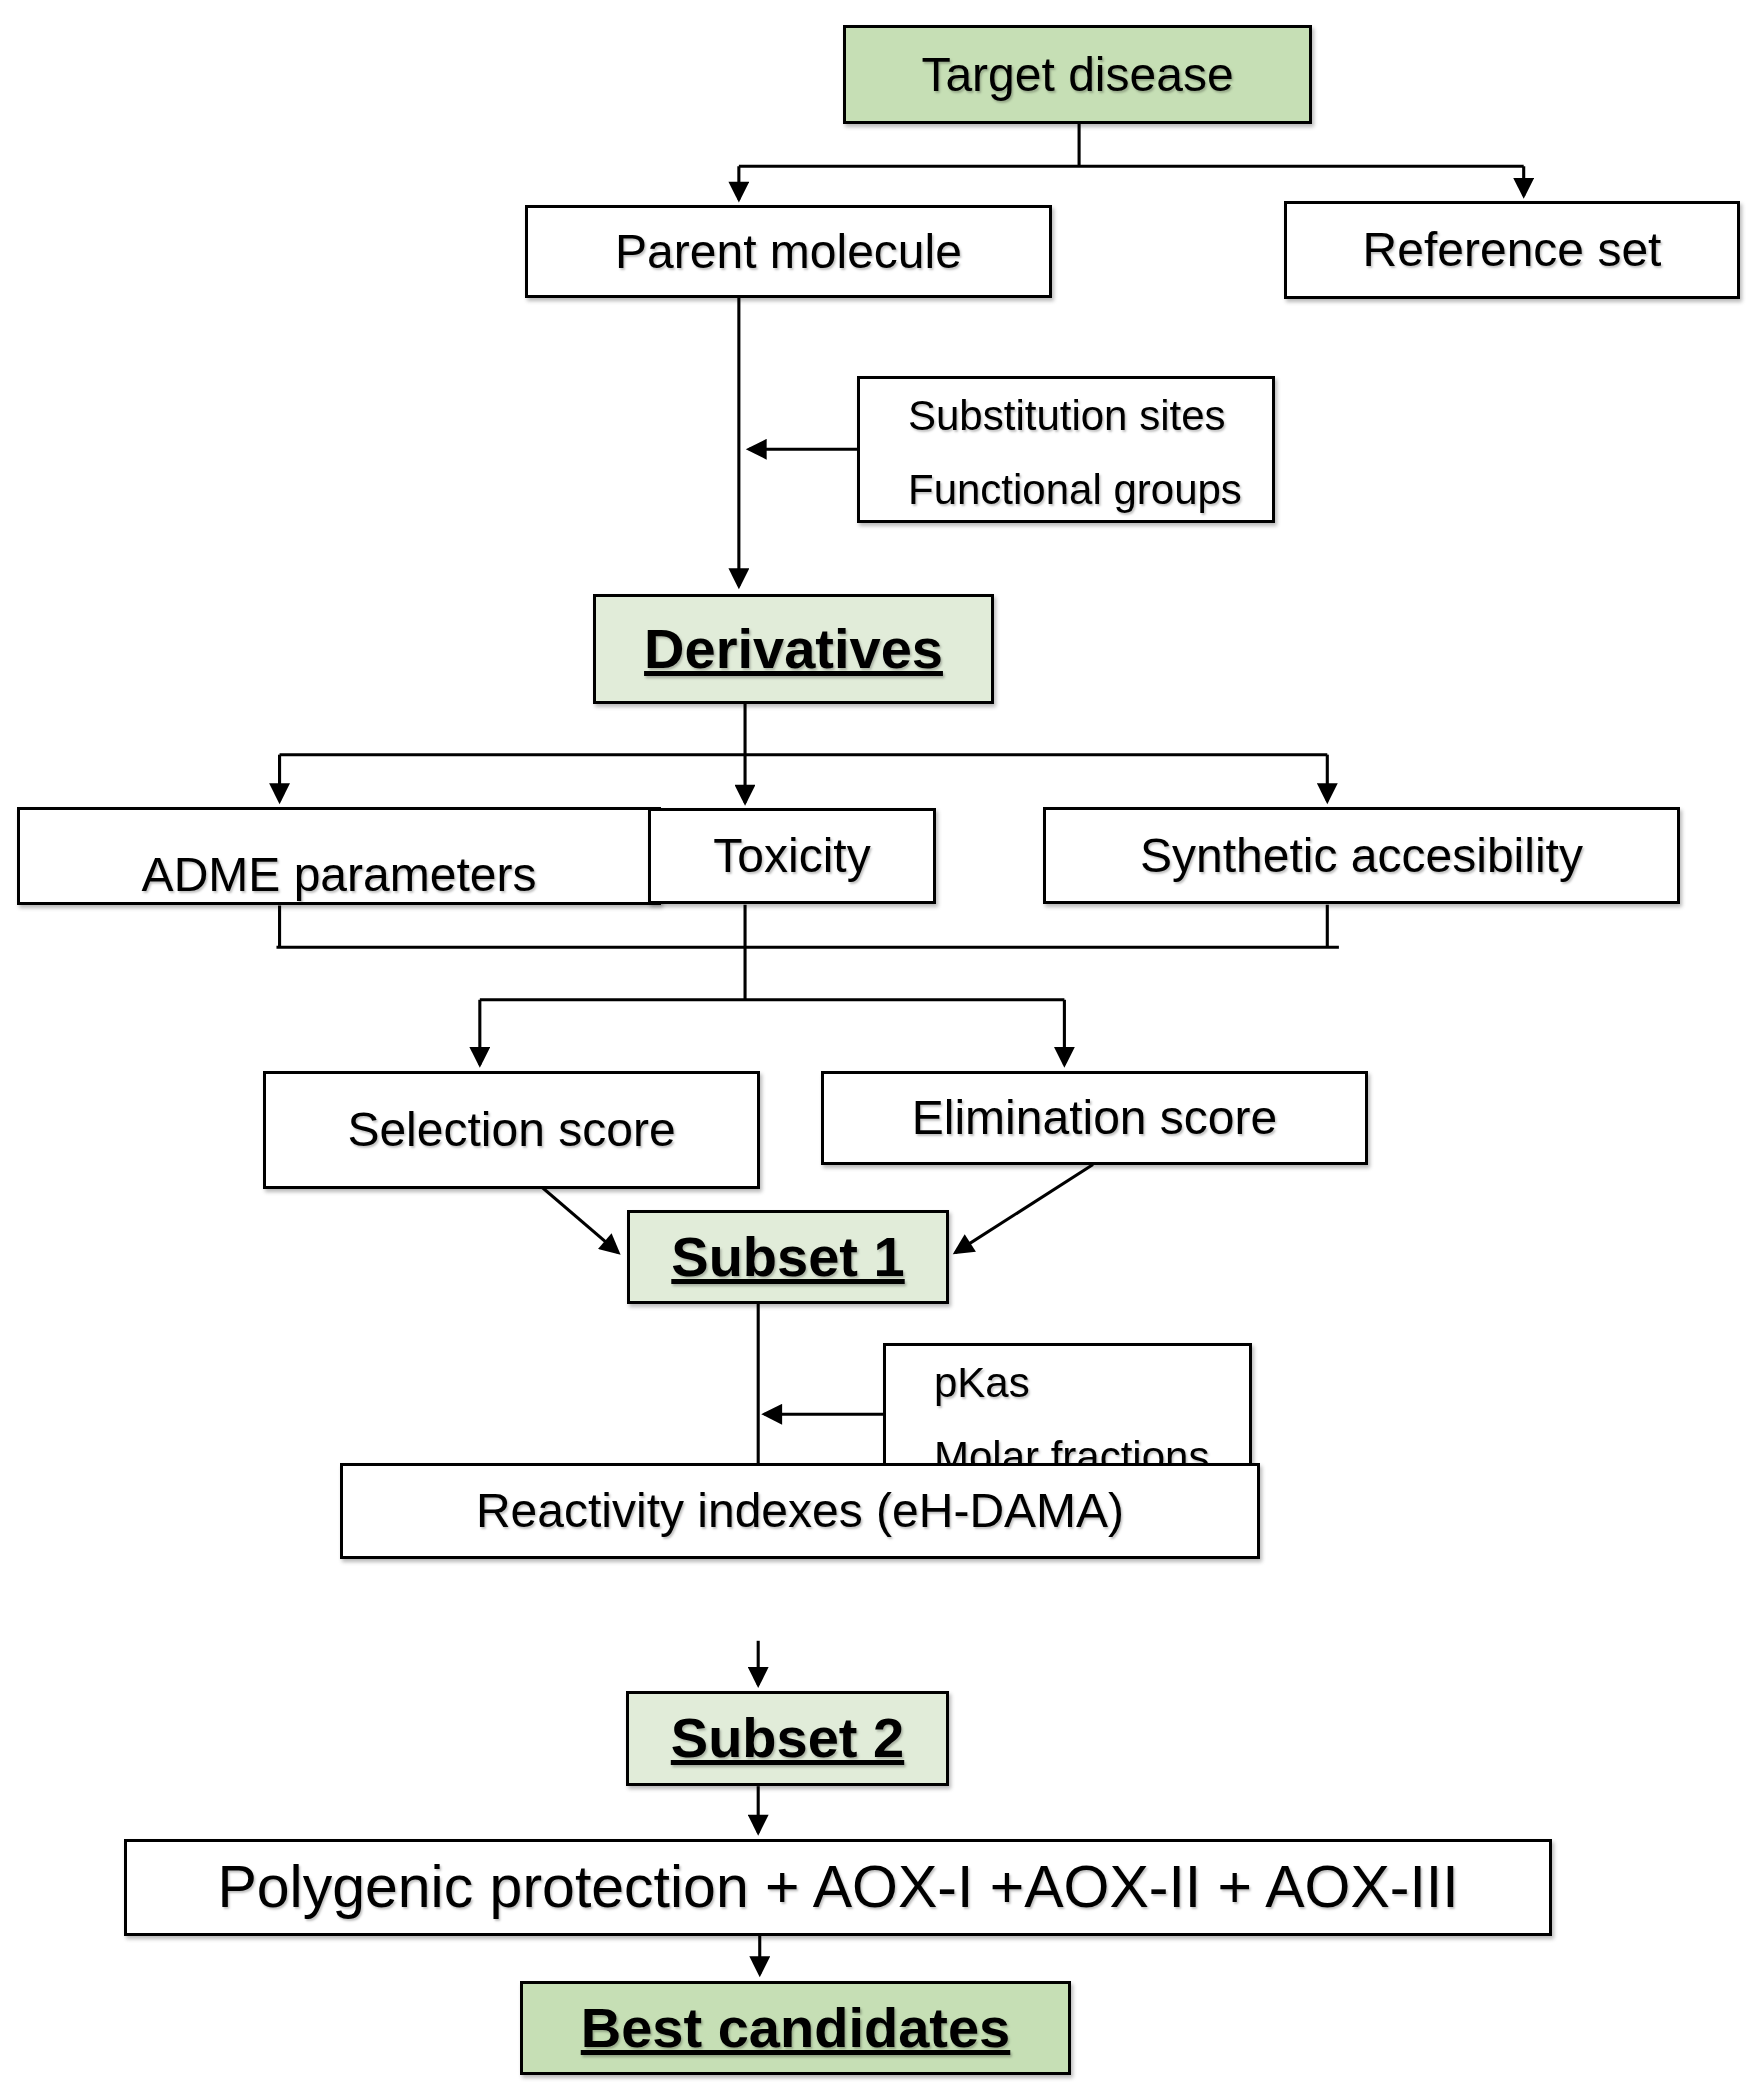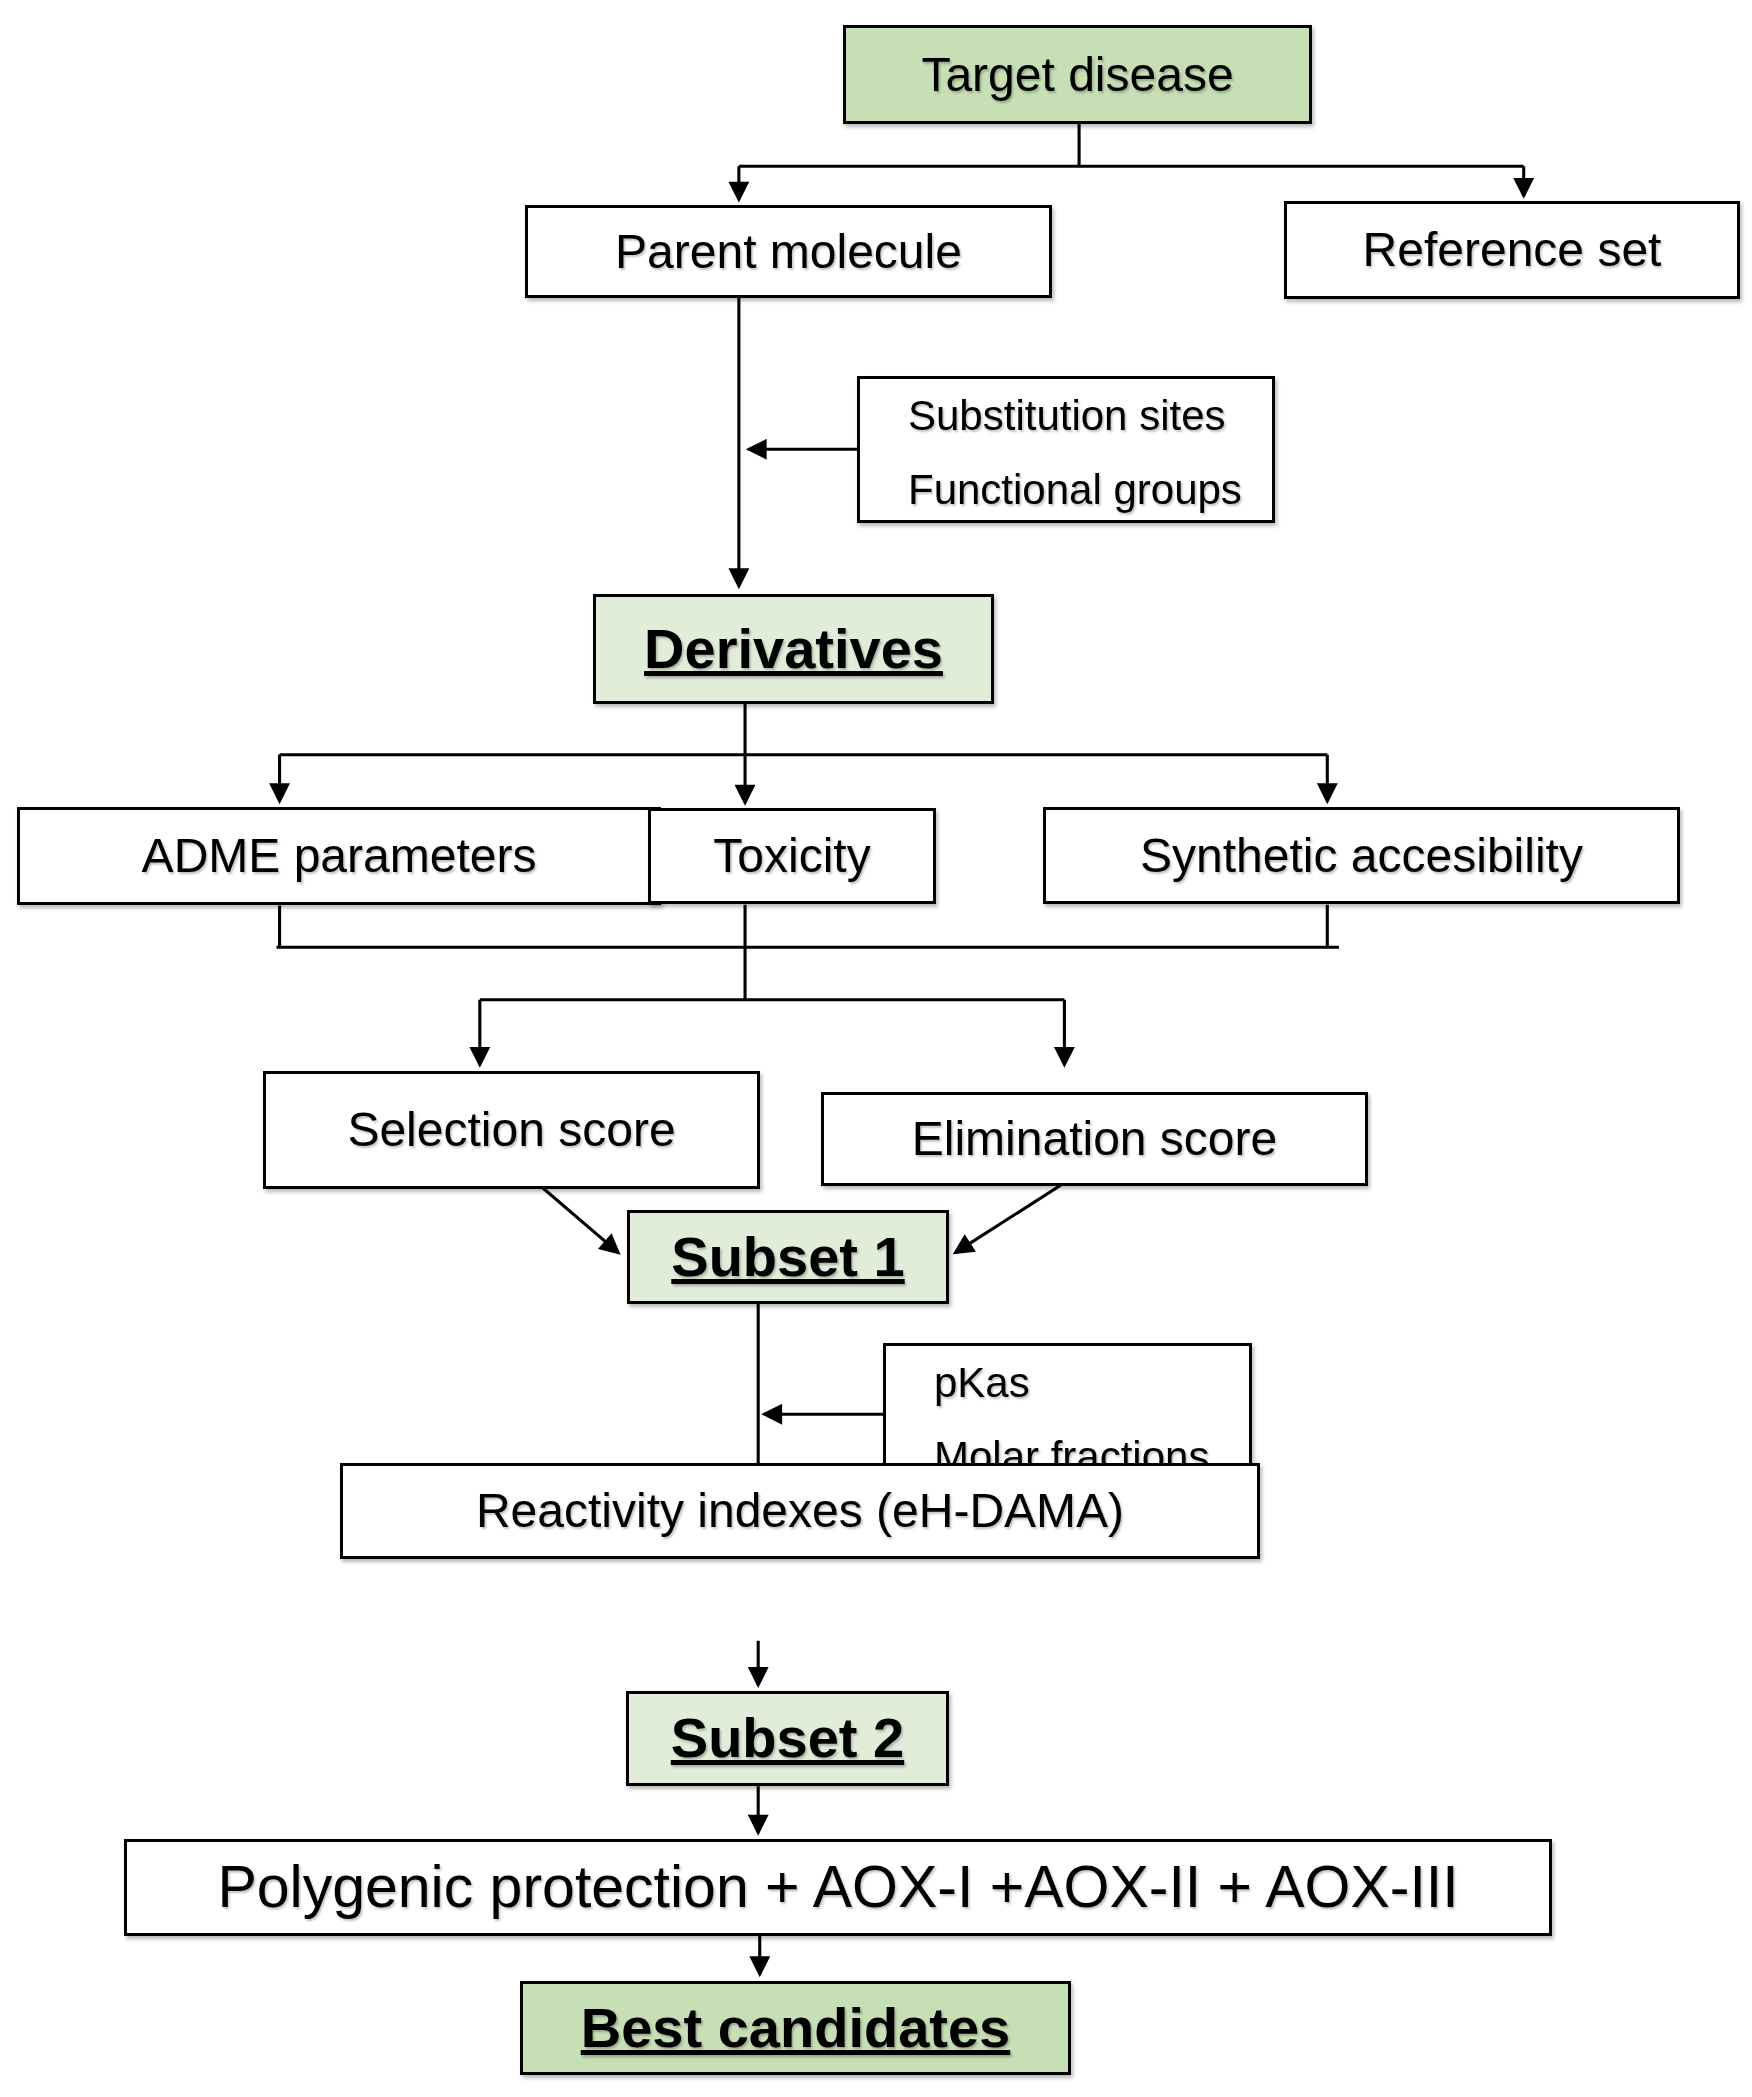--- a/index.html
+++ b/index.html
@@ -59,25 +59,25 @@
     padding-left: 48px;
     font-size: 42px;
     line-height: 1.75;
   }
   
   #n-target    { left: 843px; top: 25px;   width: 469px;  height: 99px; }
   #n-parent    { left: 525px;  top: 205px;  width: 527px;  height: 93px; }
   #n-reference { left: 1284px; top: 201px;  width: 456px;  height: 98px; }
   #n-subst     { left: 857px; top: 376px;  width: 418px;  height: 147px; }
   #n-deriv     { left: 593px;  top: 594px;  width: 401px;  height: 110px; }
-  #n-adme      { left: 17px;   top: 807px; width: 644px;  height: 98px; }
+  #n-adme      { left: 17px;   top: 807px; width: 644px;  height: 98px; align-items: flex-end; }
   #n-tox       { left: 648px;  top: 808px; width: 288px;  height: 96px; }
   #n-synth     { left: 1043px; top: 807px; width: 637px;  height: 97px; }
   #n-sel       { left: 263px;  top: 1071px; width: 497px;  height: 118px; align-items: center; }
-  #n-elim      { left: 821px; top: 1071px; width: 547px;  height: 94px; margin-top: 21px; }
+  #n-elim      { left: 821px; top: 1071px; width: 547px;  height: 94px; }
   #n-sub1      { left: 627px;  top: 1210px; width: 322px;  height: 94px; }
   #n-pkas      { left: 883px; top: 1343px; width: 369px;  height: 141px; }
   #n-react     { left: 340px;  top: 1463px; width: 920px; height: 96px; }
   #n-sub2      { left: 626px;  top: 1691px; width: 323px;  height: 95px; }
   #n-poly      { left: 124px;  top: 1839px; width: 1428px; height: 97px; font-size: 59px; }
   #n-best      { left: 520px;  top: 1981px; width: 551px;  height: 94px; }
 </style>
 </head>
 <body>
 

